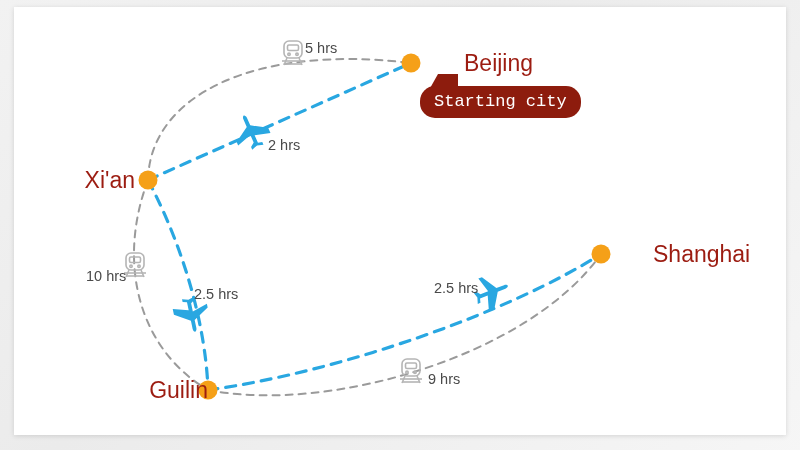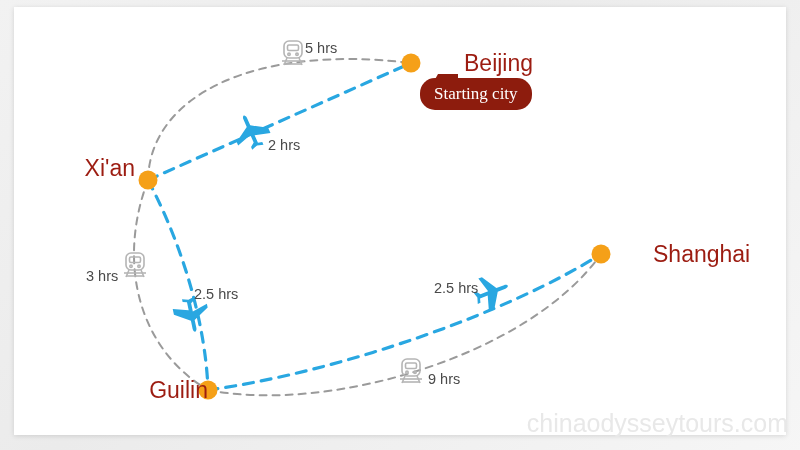--- a/index.html
+++ b/index.html
@@ -67,25 +67,25 @@
 
   .icon-wrap {
     position: absolute;
     transform: translate(-50%, -50%);
     line-height: 0;
   }
 
   #starting-badge {
     position: absolute;
     left: 420px;
-    top: 78px;
+    top: 86px;
     background: #8d1c0d;
     color: #ffffff;
     font-size: 17px;
-    font-family: Liberation Serif, serif;
+    font-family: Liberation Mono, monospace;
     padding: 7px 14px 8px 14px;
     border-radius: 15px;
     white-space: nowrap;
     line-height: 1;
   }
   #badge-tail {
     position: absolute;
     left: 429px;
     top: 74px;
     width: 0;
@@ -184,35 +184,34 @@
   <div class="icon-wrap" style="left:489px; top:293px; transform: translate(-50%,-50%) rotate(69deg);">
     <svg width="46" height="46" viewBox="0 0 24 24" xmlns="http://www.w3.org/2000/svg">
       <path fill="#29a7e1" d="M21 14.5v-2l-8-5V3.2c0-.9-.5-1.7-1-1.7s-1 .8-1 1.7v4.3l-8 5v2l8-2.4v4.3l-2.2 1.6v1.5l3.2-1 3.2 1v-1.5L13 17.4v-4.3l8 2.4z"></path>
     </svg>
   </div>
 
   <div class="hrs-label" style="left:305px; top:48px;">5 hrs</div>
 
   <div class="hrs-label" style="left:268px; top:145px;">2 hrs</div>
 
-  <div class="hrs-label" style="left:86px; top:276px;">3 hrs</div>
+  <div class="hrs-label" style="left:86px; top:276px;">10 hrs</div>
 
   <div class="hrs-label" style="left:194px; top:294px;">2.5 hrs</div>
 
   <div class="hrs-label" style="left:434px; top:288px;">2.5 hrs</div>
 
   <div class="hrs-label" style="left:428px; top:379px;">9 hrs</div>
 
   <div class="city-dot" style="left:411px; top:63px;"></div>
   <div class="city-dot" style="left:148px; top:180px;"></div>
   <div class="city-dot" style="left:601px; top:254px;"></div>
   <div class="city-dot" style="left:208px; top:390px;"></div>
 
   <div class="city-label right" style="left:428px; top:63px;">Beijing</div>
-  <div class="city-label left" style="left:135px; top:168px;">Xi'an</div>
+  <div class="city-label left" style="left:135px; top:180px;">Xi'an</div>
   <div class="city-label right" style="left:617px; top:254px;">Shanghai</div>
   <div class="city-label left" style="left:208px; top:390px;">Guilin</div>
 
   <div id="badge-tail"></div>
   <div id="starting-badge">Starting city</div>
 
-  <div id="watermark">chinaodysseytours.com</div>
 </div>
 
 </body></html>

